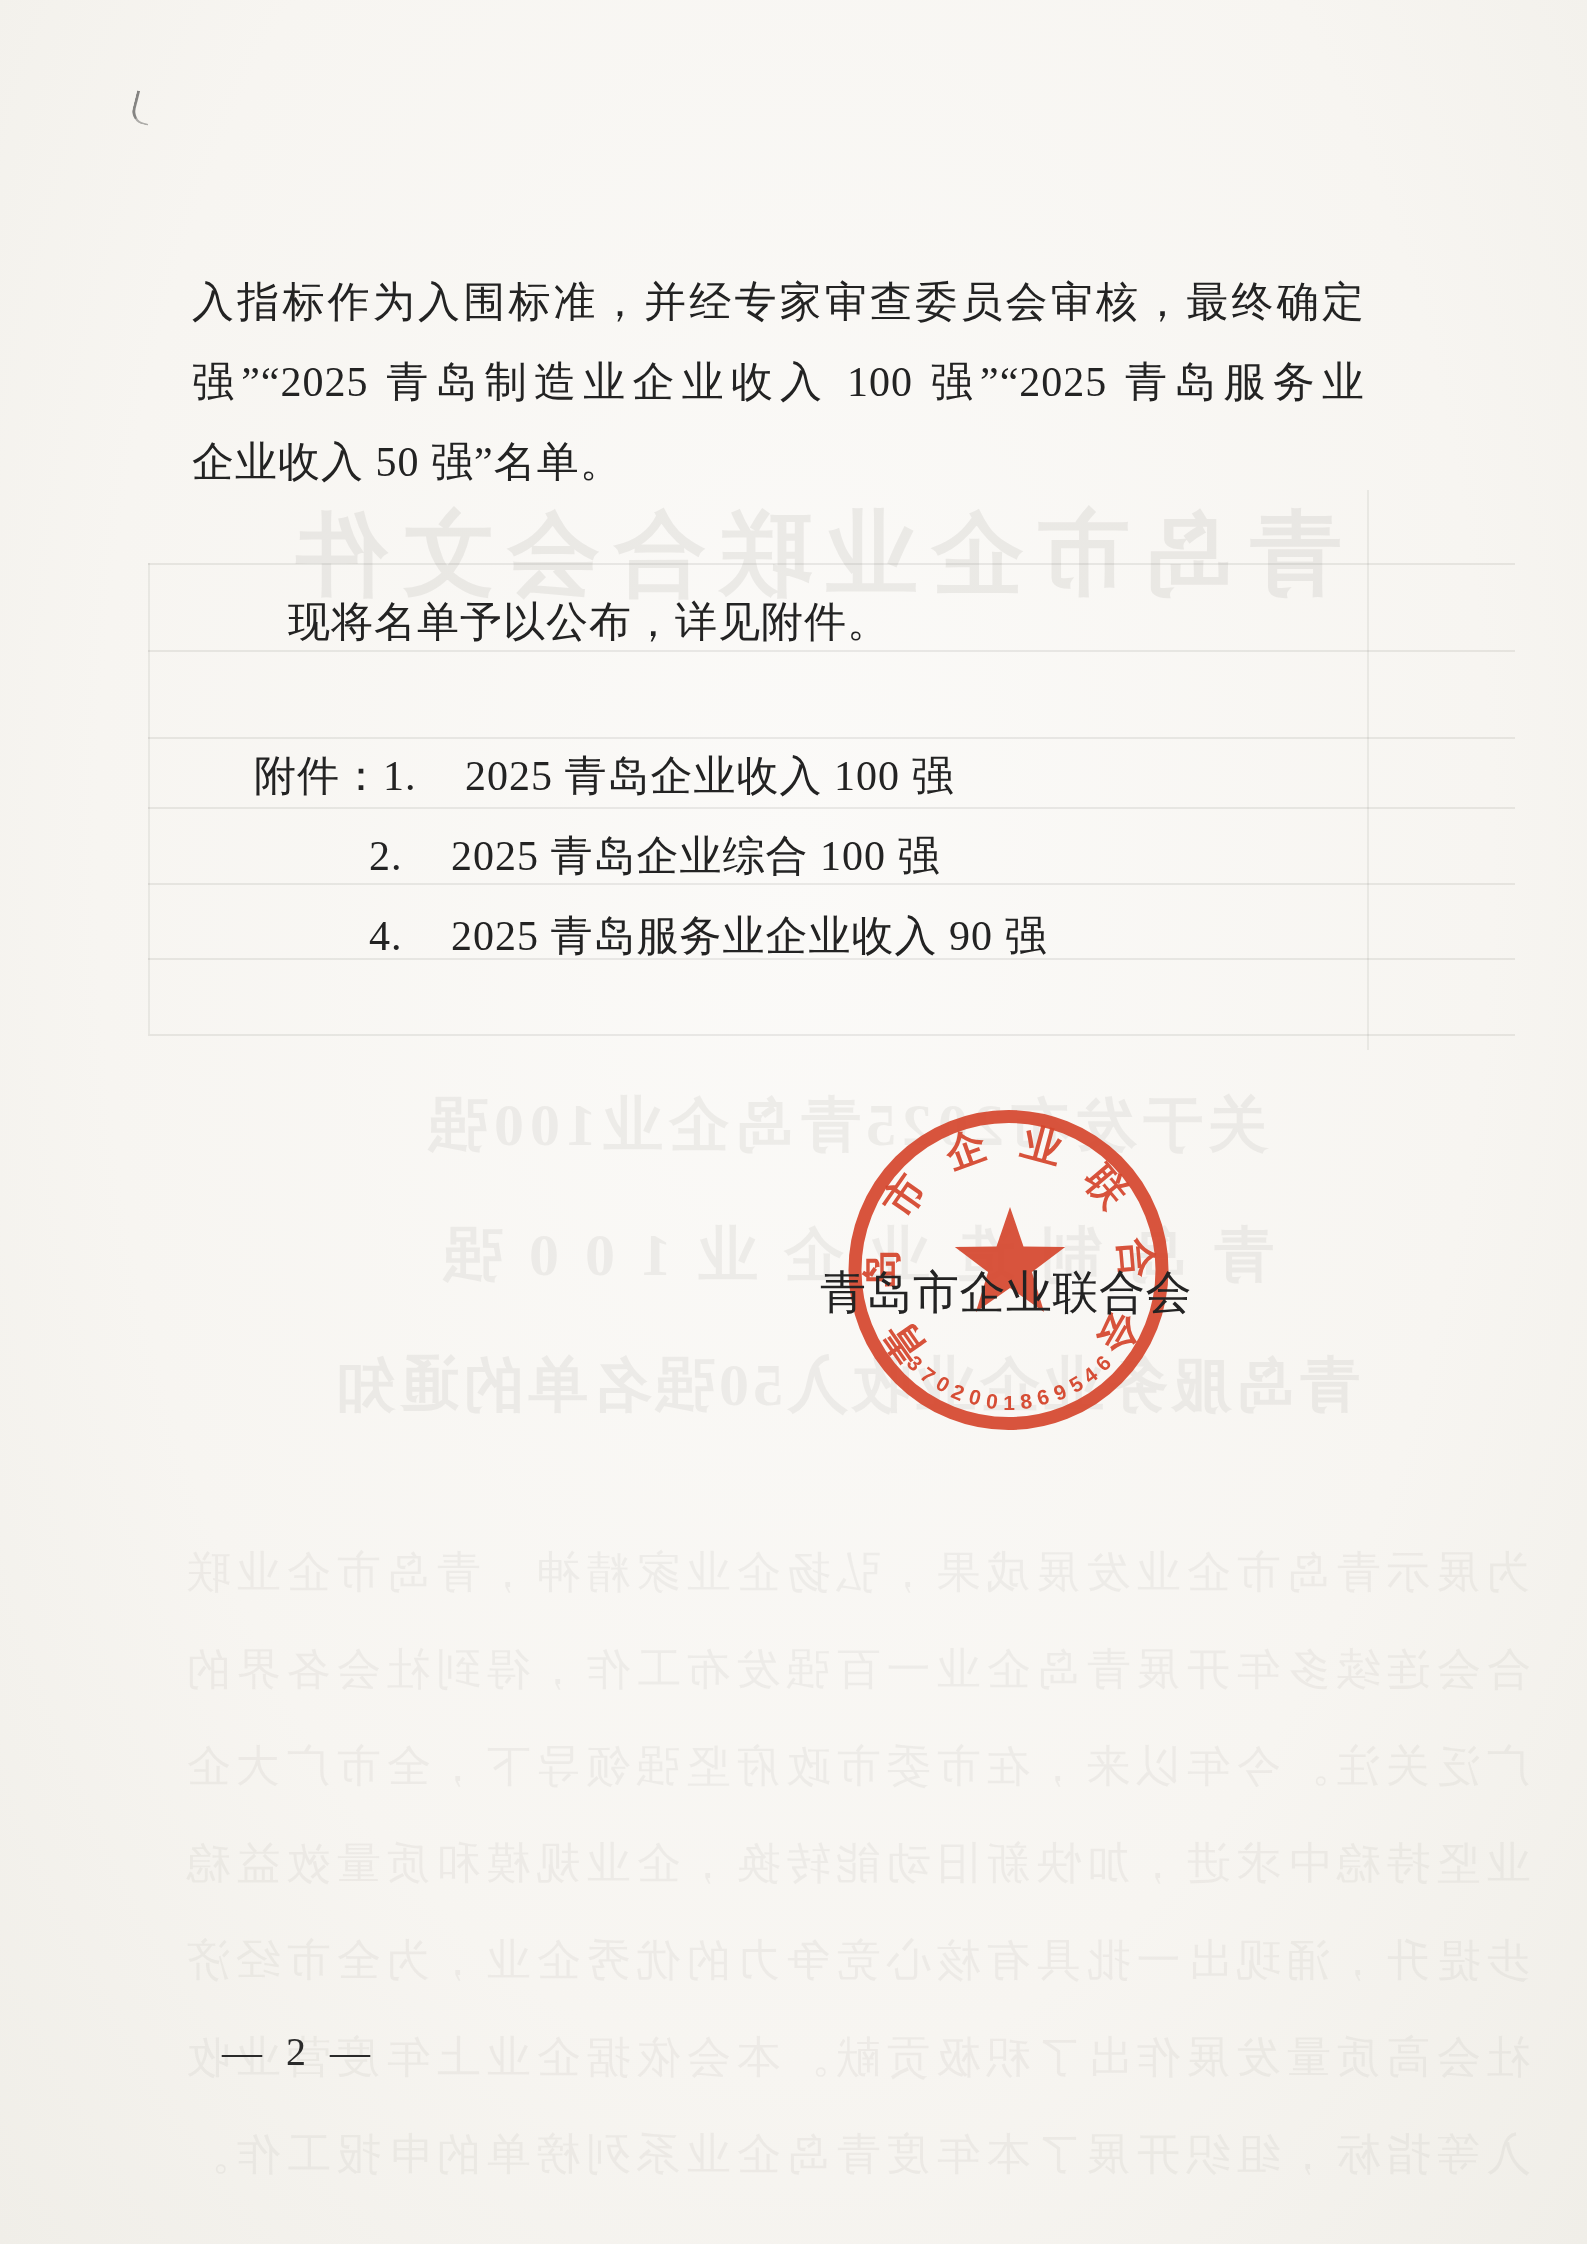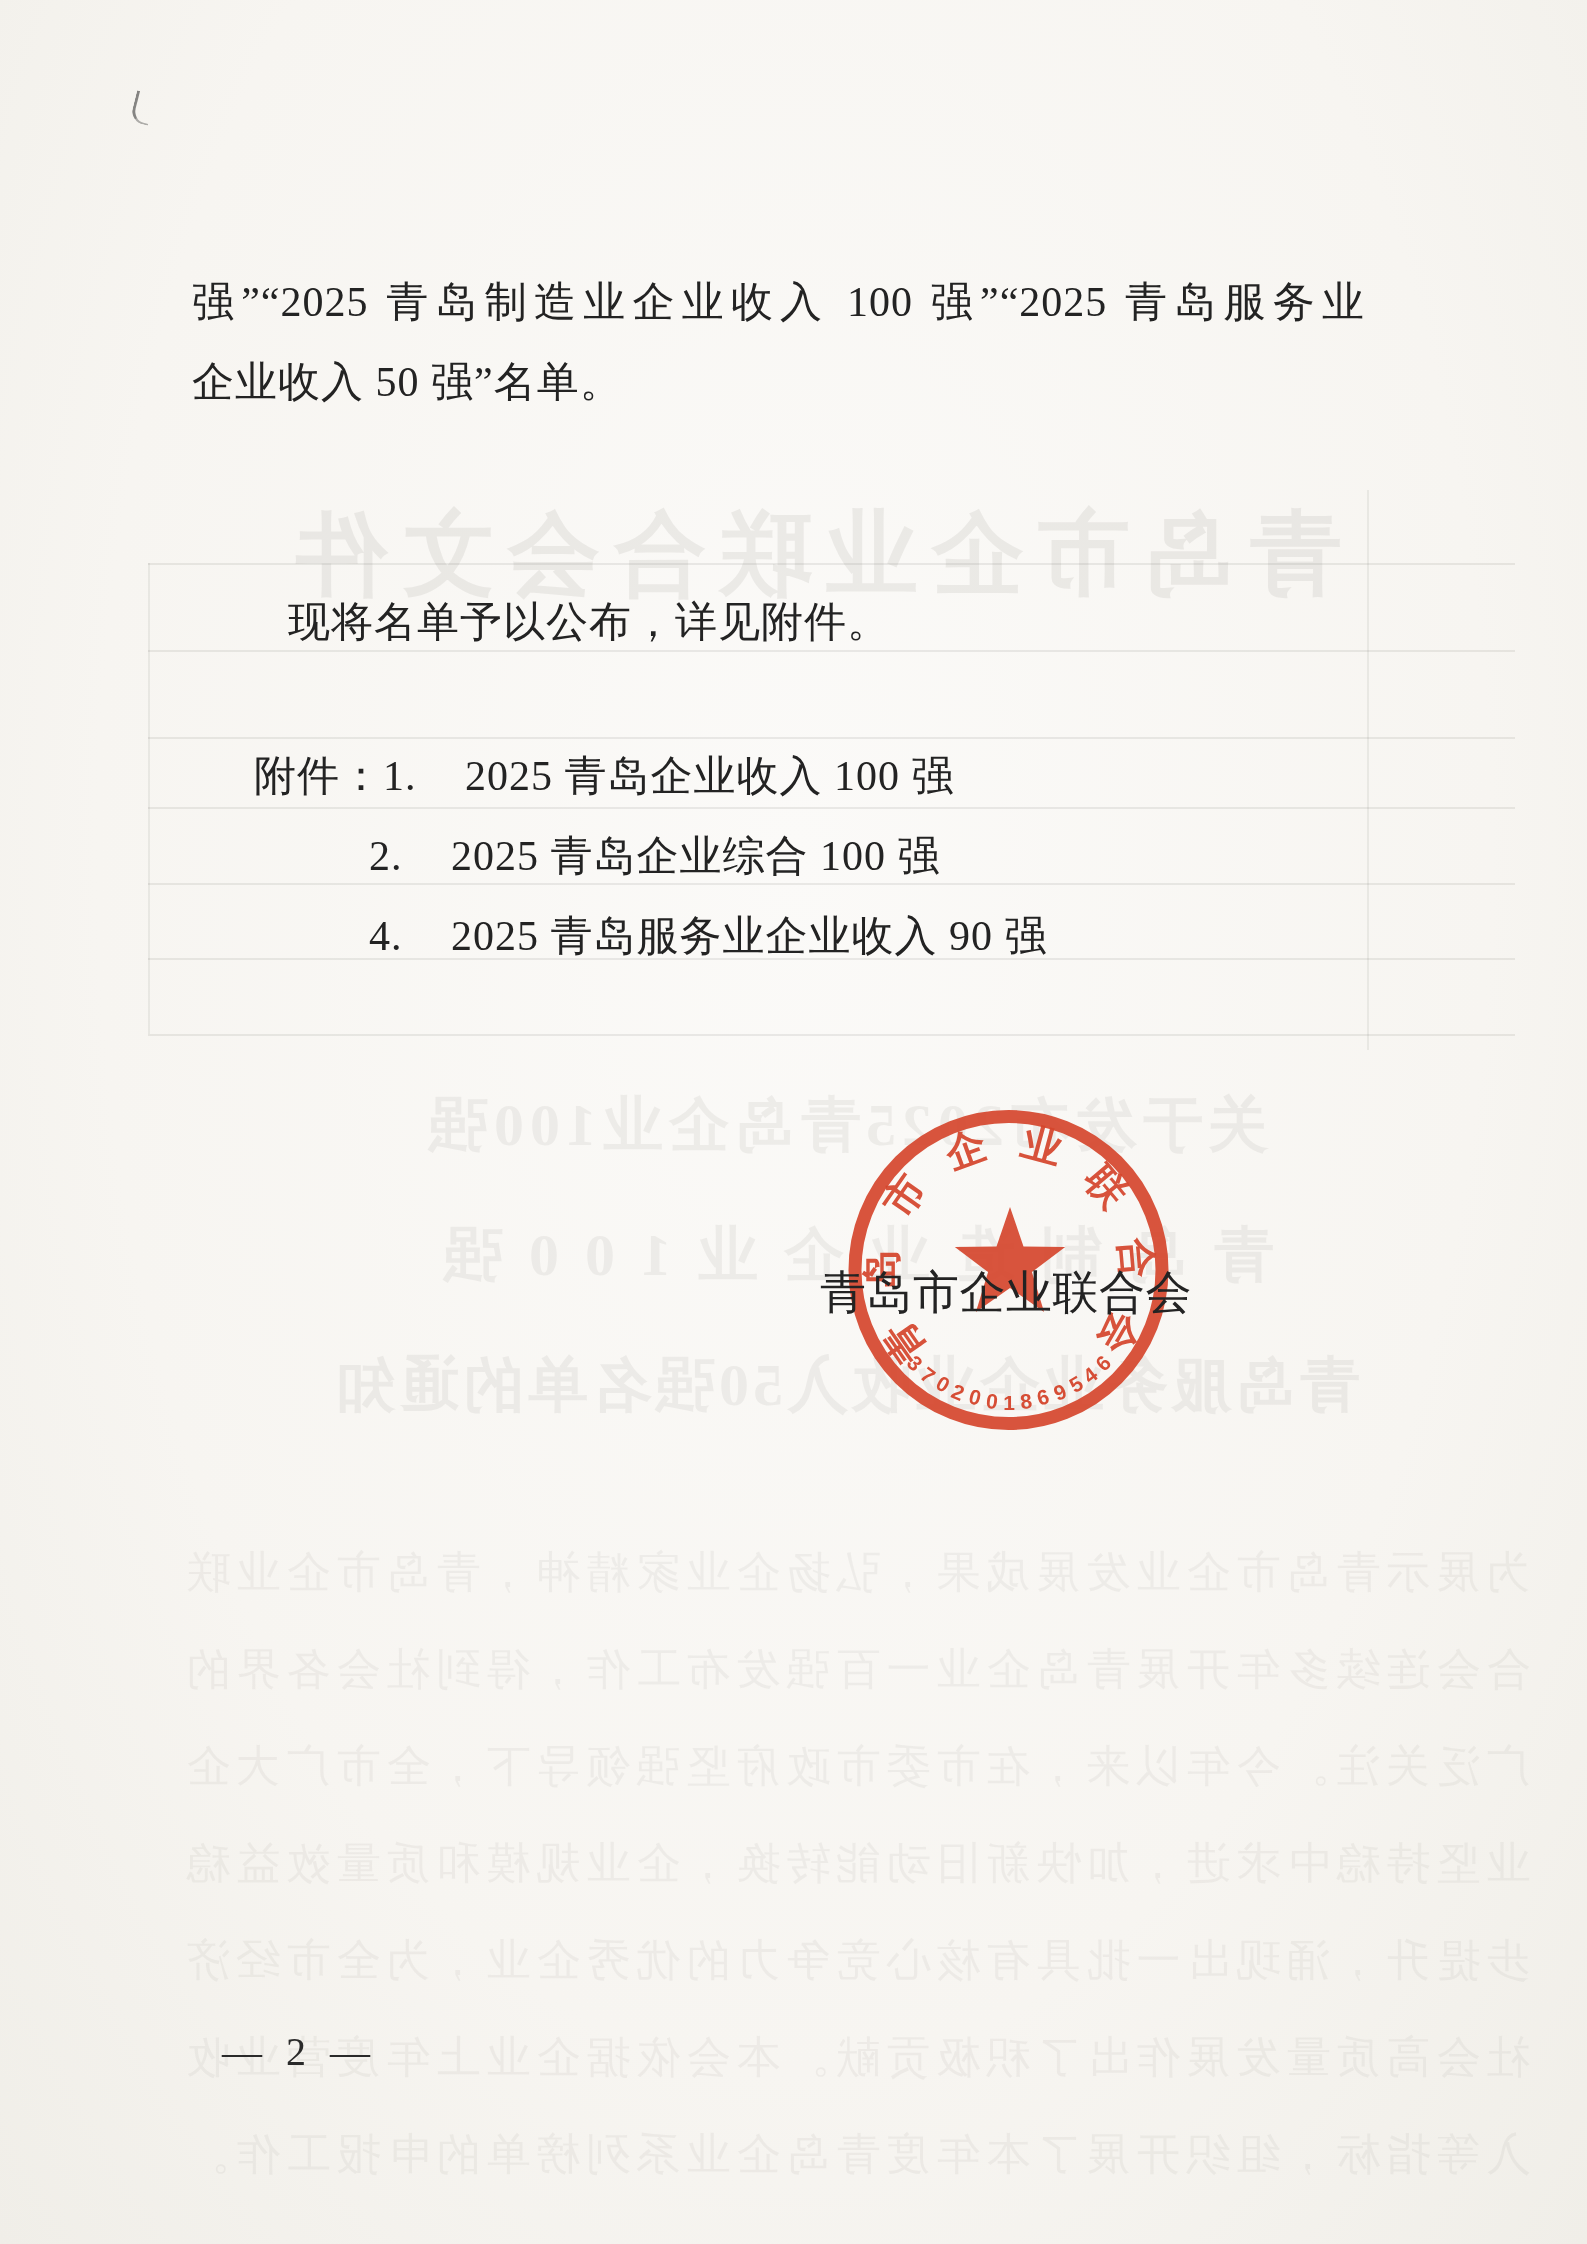--- a/index.html
+++ b/index.html
@@ -94,20 +94,21 @@
       <div class="bleed-hline" style="left: 148px; width: 1367px; top: 883px;"></div>
       <div class="bleed-hline" style="left: 148px; width: 1367px; top: 958px;"></div>
       <div class="bleed-hline" style="left: 148px; width: 1367px; top: 1034px;"></div>
       <div class="bleed-vline" style="left: 148px; top: 563px; height: 471px;"></div>
       <div class="bleed-vline" style="left: 1367px; top: 490px; height: 560px;"></div>
     </div>
 
   <div class="scan-mark"></div>
 
   <div class="bodytext para1">
+    <div class="j">入指标作为入围标准，并经专家审查委员会审核，最终确定</div>
     <div class="j">强”“2025 青岛制造业企业收入 100 强”“2025 青岛服务业</div>
     <div>企业收入 50 强”名单。</div>
   </div>
 
   <div class="bodytext para2">现将名单予以公布，详见附件。</div>
 
   <div class="bodytext attach">
     <div>
       <span class="att-label">附件：</span><span class="att-no">1.</span><span>2025 青岛企业收入 100 强</span>
     </div>

